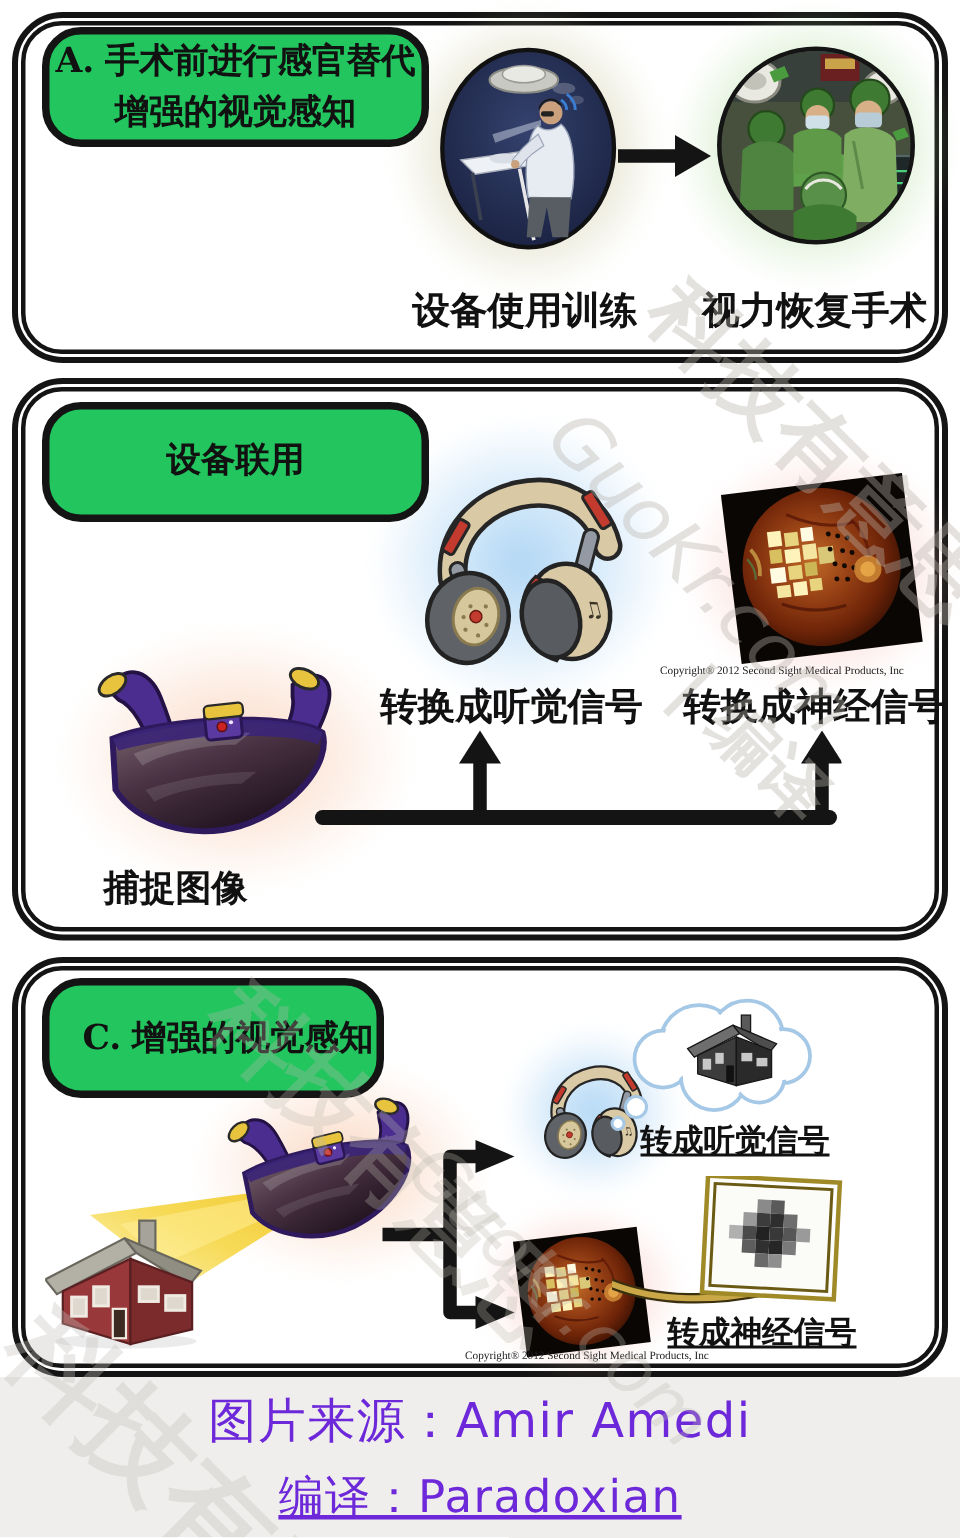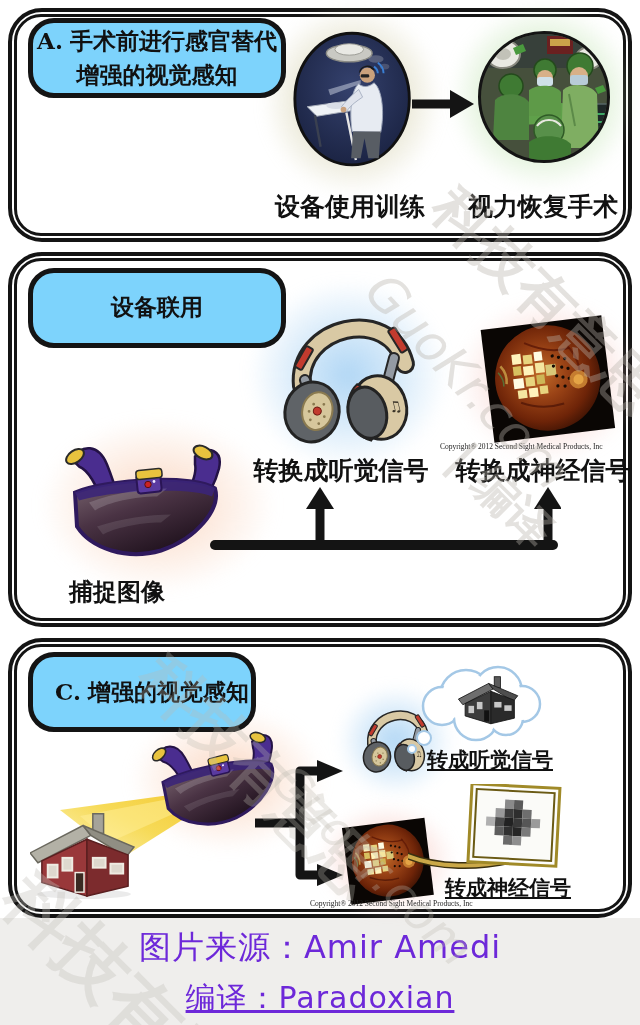--- a/index.html
+++ b/index.html
@@ -2,21 +2,21 @@
 <html><head>
 <meta charset="utf-8">
 <style>
   html,body{margin:0;padding:0;background:#fff;}
   .canvas{position:relative;width:640px;height:1025px;background:#ffffff;overflow:hidden;
           font-family:"DejaVu Sans",sans-serif;color:#141414;}
   .footer-bg{position:absolute;left:0;top:918px;width:640px;height:107px;background:#efeeec;}
   
   .panel{position:absolute;box-sizing:border-box;border:4px solid #141414;border-radius:34px;}
   .panel::before{content:"";position:absolute;inset:2px;border:3px solid #141414;border-radius:27px;pointer-events:none;}
-  .label-box{position:absolute;box-sizing:border-box;background:#7dd3fc;border:5px solid #141414;border-radius:26px;
+  .label-box{position:absolute;box-sizing:border-box;background:#22c55e;border:5px solid #141414;border-radius:26px;
              display:flex;flex-direction:column;justify-content:center;align-items:center;z-index:3;}
   .label-box.left-align{flex-direction:row;justify-content:flex-start;padding-left:22px;}
   .label-line{font-weight:bold;font-size:23px;line-height:1.45;white-space:nowrap;color:#111;}
   .serif-prefix{font-family:"DejaVu Serif",serif;font-weight:bold;margin-right:7px;}
   .caption{position:absolute;font-weight:bold;color:#111;text-align:center;white-space:nowrap;z-index:3;}
   .cap-25{font-size:25px;} .cap-24{font-size:24px;} .cap-21{font-size:21px;text-decoration:underline;}
   .copyright{position:absolute;font-size:7.5px;color:#222;white-space:nowrap;text-align:left;z-index:3;
              font-family:Liberation Serif, serif;}
   .glow{position:absolute;border-radius:50%;filter:blur(7px);z-index:1;}
   .g-train{background:radial-gradient(closest-side,rgba(205,200,158,.95),rgba(205,200,158,0));}

